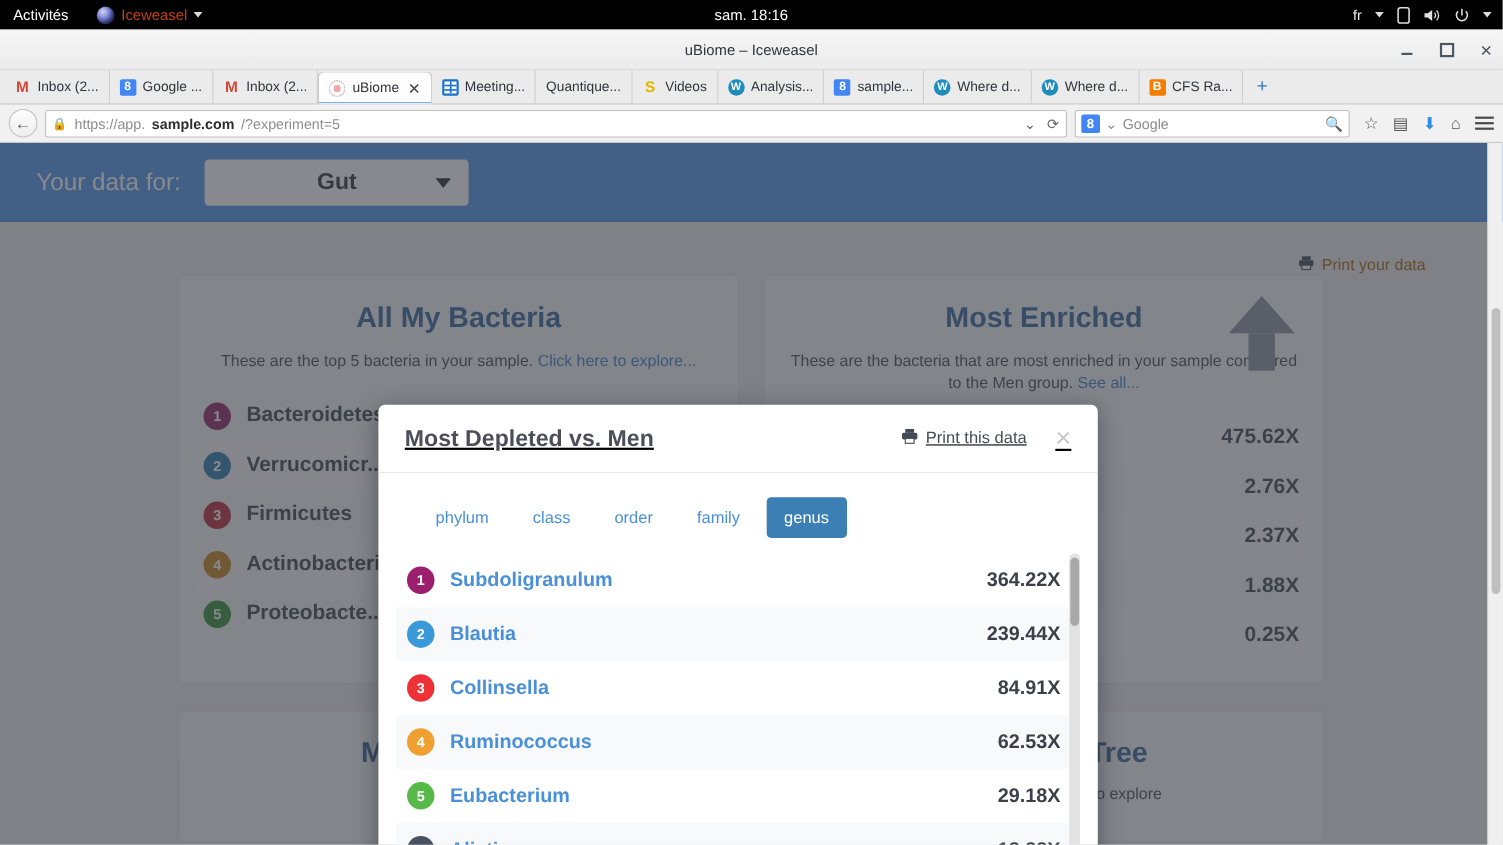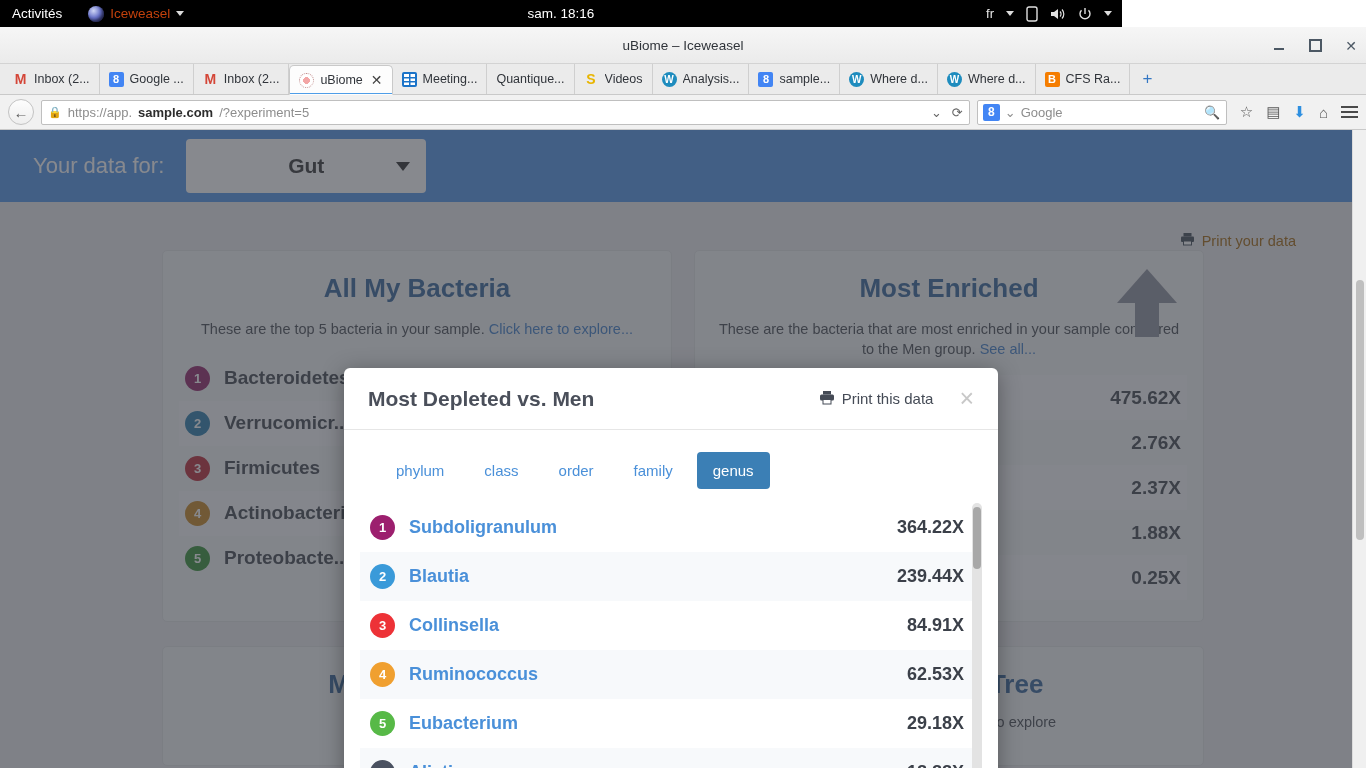--- a/index.html
+++ b/index.html
@@ -6,21 +6,21 @@
   html, body {
     width: 1366px; height: 768px;
     overflow: hidden;
     font-family: "Liberation Sans", sans-serif;
     background: #fff;
   }
 
   
   .gnome-bar {
     position: absolute; top: 0; left: 0;
-    width: 1122px; height: 27px;
+    width: 1366px; height: 27px;
     background: #000; color: #e6e6e6;
     display: flex; align-items: center;
     font-size: 13px;
   }
   .gnome-activities { margin-left: 12px; font-size: 13.5px; color: #fff; }
   .gnome-app { display: flex; align-items: center; gap: 6px; margin-left: 26px; }
   .ff-logo {
     width: 16px; height: 16px; border-radius: 50%;
     background: radial-gradient(circle at 35% 30%, #cfd6f5 0%, #6a74c9 45%, #2b2f7a 100%);
     box-shadow: inset -2px -2px 3px rgba(0,0,0,.5);
@@ -154,21 +154,21 @@
   
   .page {
     position: relative; height: 638px; overflow: hidden; background: #e9eaec;
   }
   .blue-band {
     height: 72px; background: #4a90e8;
     display: flex; align-items: center; padding-left: 33px; gap: 22px;
   }
   .blue-band .lbl { color: #fff; font-size: 22px; }
   .sample-select {
-    width: 240px; height: 54px; background: #fff; border-radius: 4px;
+    width: 240px; height: 42px; background: #fff; border-radius: 4px;
     display: flex; align-items: center; justify-content: center;
     position: relative; font-size: 21px; font-weight: bold; color: #2d2d2d;
   }
   .sample-select .caret {
     position: absolute; right: 16px;
     width: 0; height: 0;
     border-left: 7px solid transparent; border-right: 7px solid transparent;
     border-top: 9px solid #222;
   }
 
@@ -237,21 +237,21 @@
     background: rgba(62,64,72,.62);
   }
   .modal {
     position: absolute; top: 238px; left: 344px; width: 654px; height: 524px;
     background: #fff; border-radius: 6px;
     box-shadow: 0 4px 22px rgba(0,0,0,.35);
     display: flex; flex-direction: column; overflow: hidden;
   }
   .modal-header {
     height: 62px; display: flex; align-items: center;
-    padding: 0 24px; border-bottom: 1px solid #e6e6e6; gap: 10px;
+    padding: 0 24px; border-bottom: 1px solid #e6e6e6; gap: 10px; text-decoration: underline;
   }
   .modal-title { font-size: 21px; font-weight: bold; color: #4a4f5a; }
   .print-data {
     margin-left: auto; font-size: 15px; color: #454b56;
     display: flex; align-items: center; gap: 7px;
   }
   .modal-close { font-size: 25px; color: #c8c8c8; margin-left: 16px; line-height: 1; }
   .rank-tabs { display: flex; align-items: center; gap: 8px; padding: 22px 36px 6px; }
   .rank-tab {
     font-size: 15px; color: #4a90d9; padding: 10px 16px; border-radius: 4px;

